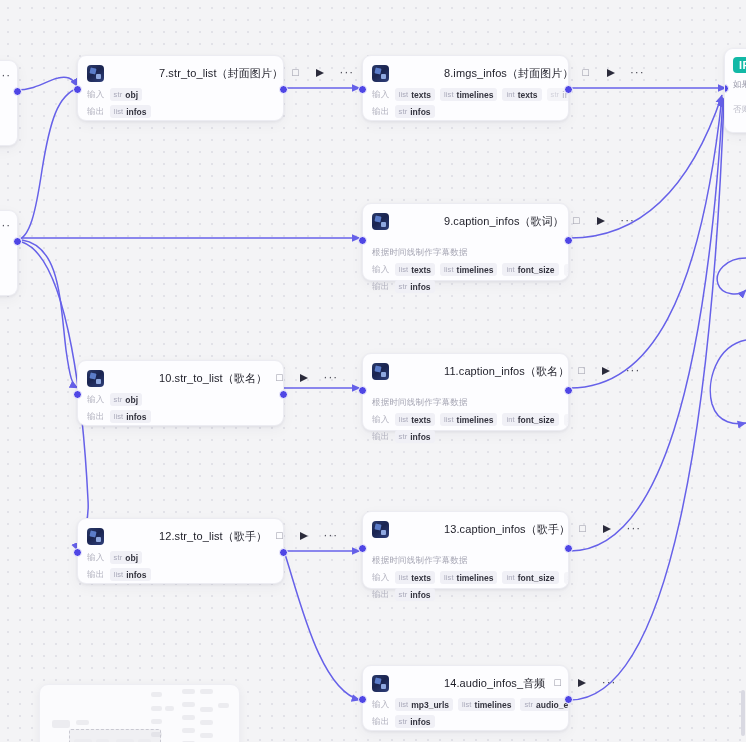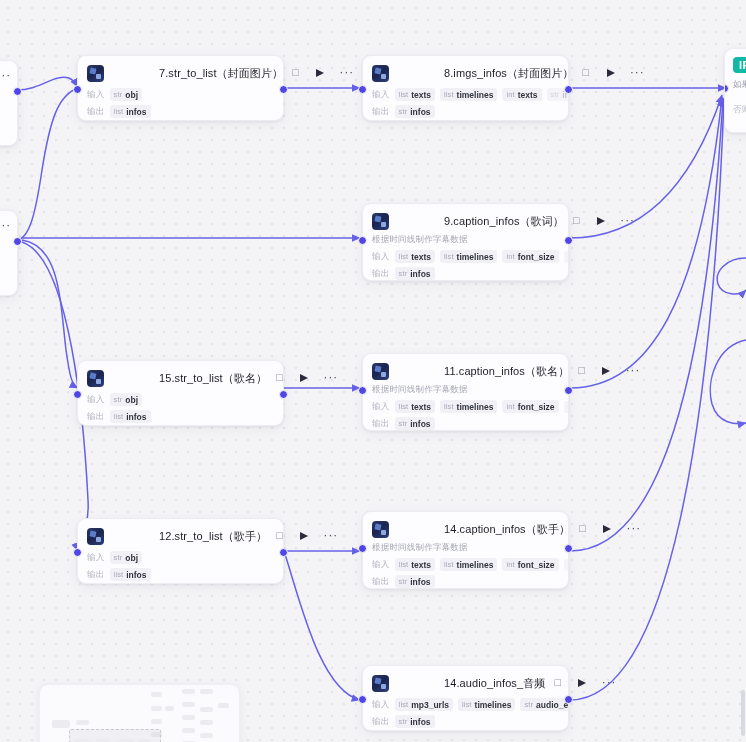--- a/index.html
+++ b/index.html
@@ -63,20 +63,21 @@
     border-bottom:4.5px solid transparent;
   }
   .ndots{
     font-size:13px;color:#55555f;line-height:8px;letter-spacing:.6px;
     margin-left:6px;margin-right:1px;cursor:pointer;flex:0 0 auto;
     padding-bottom:4px;
   }
   .nsub{
     font-size:8.5px;color:#a6a6b4;padding:0 9px 2px 9px;letter-spacing:.2px;
     white-space:nowrap;
+    margin-top:13px;
   }
   .nrow{
     display:flex;align-items:center;gap:5px;
     padding:2px 9px;white-space:nowrap;overflow:hidden;
   }
   .nrow.last{padding-bottom:9px;}
   .rlabel{font-size:8.5px;color:#b0b0bd;flex:0 0 auto;letter-spacing:.3px;}
   .tag{
     display:inline-flex;align-items:flex-start;gap:3px;
     background:#f0f0f6;border-radius:3px;padding:1.5px 4px;
@@ -296,21 +297,21 @@
           <span>infos</span>
         </span>
     </div>
     <div class="port in" style="top:32px;"></div>
     <div class="port out" style="top:32px;"></div>
   </div>
 
   <div class="node" style="left:77px;top:360px;width:207px;height:66px;">
     <div class="node-head">
       <span class="nicon"></span>
-      <span class="ntitle">15.str_to_list（歌名）</span>
+      <span class="ntitle">10.str_to_list（歌名）</span>
       <span class="nflag">☐</span>
       <span class="nspacer"></span>
       <span class="nplay"></span>
       <span class="ndots">···</span>
     </div>
     <div class="nrow">
       <span class="rlabel">输入</span>
       <span class="tag">
           <span class="ty">str</span>
           <span>obj</span>
@@ -390,21 +391,21 @@
           <span>infos</span>
         </span>
     </div>
     <div class="port in" style="top:29px;"></div>
     <div class="port out" style="top:29px;"></div>
   </div>
 
   <div class="node" style="left:362px;top:511px;width:207px;height:78px;">
     <div class="node-head">
       <span class="nicon"></span>
-      <span class="ntitle">14.caption_infos（歌手）</span>
+      <span class="ntitle">13.caption_infos（歌手）</span>
       <span class="nflag">☐</span>
       <span class="nspacer"></span>
       <span class="nplay"></span>
       <span class="ndots">···</span>
     </div>
     <div class="nsub">根据时间线制作字幕数据</div>
     <div class="nrow">
       <span class="rlabel">输入</span>
       <span class="tag">
           <span class="ty">list</span>

